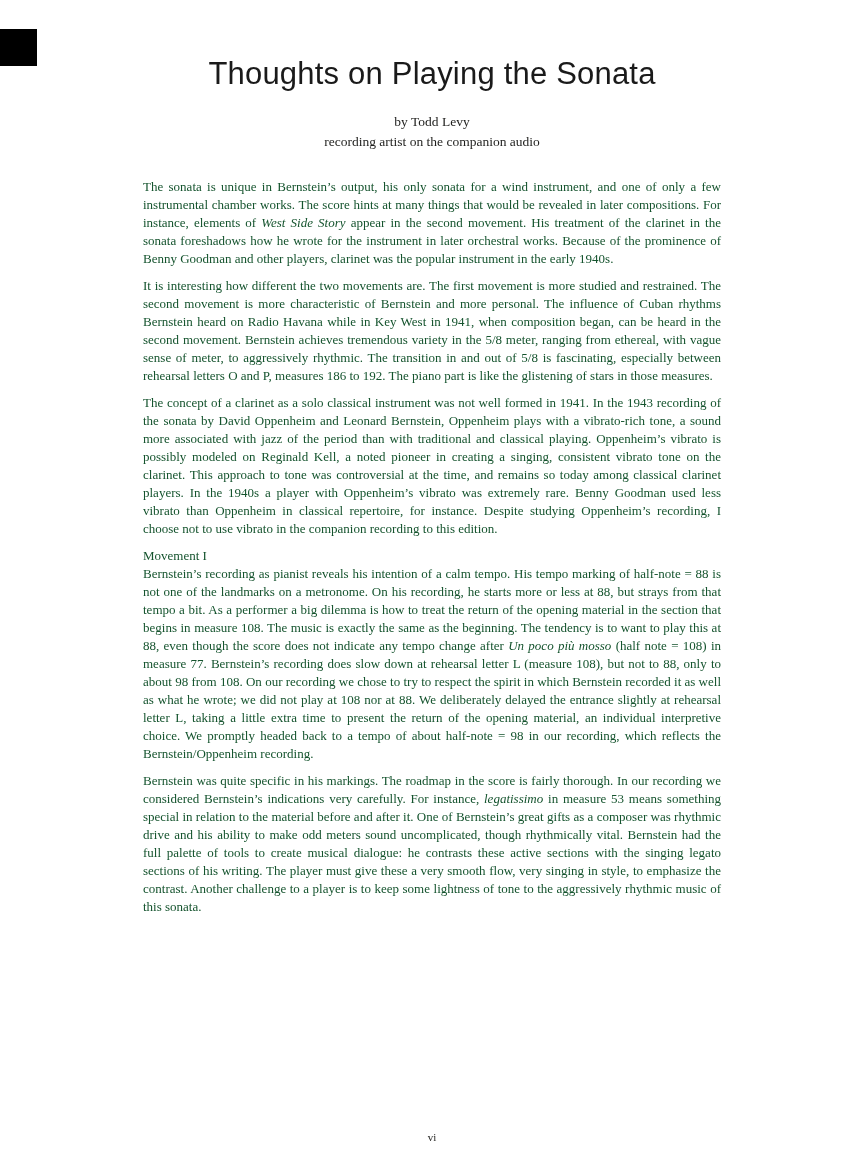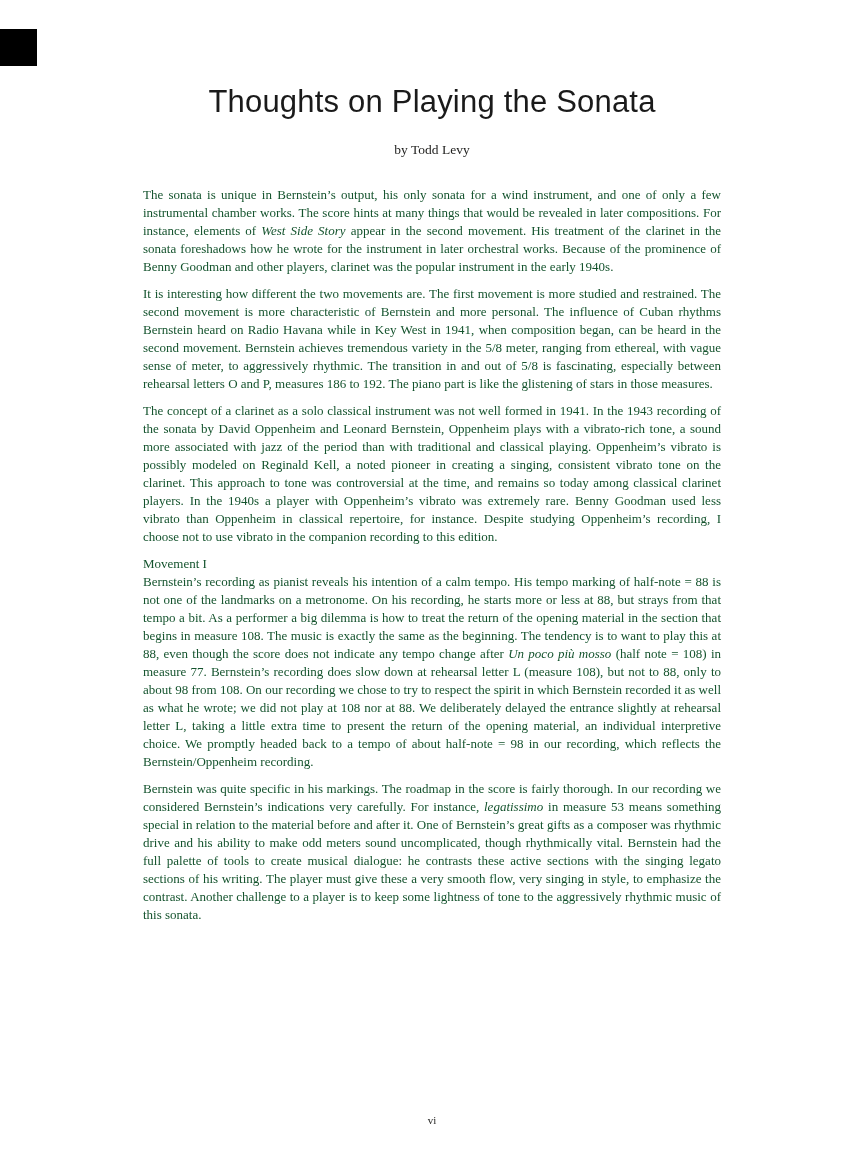--- a/index.html
+++ b/index.html
@@ -21,21 +21,21 @@
     width: 37px;
     height: 37px;
     background: #000000;
   }
   .title {
     font-family: "Liberation Sans", sans-serif;
     font-weight: 300;
     font-size: 31px;
     letter-spacing: 0.2px;
     text-align: center;
-    margin-top: 84px;
+    margin-top: 56px;
     color: #1a1a1a;
   }
   .byline-block {
     margin-top: 20px;
     text-align: center;
     font-size: 13.5px;
     line-height: 20px;
   }
   .body-text {
     margin: 26px 143px 0 143px;
@@ -49,35 +49,36 @@
     font-size: 13px;
     line-height: 18px;
     font-weight: normal;
     margin: 0;
   }
   .italic { font-style: italic; }
   .page-number {
     position: absolute;
     left: 0;
     right: 0;
-    bottom: 26px;
+    bottom: 9px;
     text-align: center;
     font-size: 11px;
   }
 </style>
 </head>
 <body>
 
 <div class="page">
   <div class="edge-tab" style="background-color: rgb(0, 0, 0);"></div>
 
   <h1 class="title">Thoughts on Playing the Sonata</h1>
 
   <div class="byline-block">
     <div>by Todd Levy</div>
+    <div>recording artist on the companion audio</div>
   </div>
 
   <div class="body-text" style="color: #14532d;">
       <p><span>The sonata is unique in Bernstein’s output, his only sonata for a wind instrument, and one of only a few instrumental chamber works. The score hints at many things that would be revealed in later compositions. For instance, elements of </span><span class="italic">West Side Story</span><span> appear in the second movement. His treatment of the clarinet in the sonata foreshadows how he wrote for the instrument in later orchestral works. Because of the prominence of Benny Goodman and other players, clarinet was the popular instrument in the early 1940s.</span></p>
       <p><span>It is interesting how different the two movements are. The first movement is more studied and restrained. The second movement is more characteristic of Bernstein and more personal. The influence of Cuban rhythms Bernstein heard on Radio Havana while in Key West in 1941, when composition began, can be heard in the second movement. Bernstein achieves tremendous variety in the 5/8 meter, ranging from ethereal, with vague sense of meter, to aggressively rhythmic. The transition in and out of 5/8 is fascinating, especially between rehearsal letters O and P, measures 186 to 192. The piano part is like the glistening of stars in those measures.</span></p>
       <p><span>The concept of a clarinet as a solo classical instrument was not well formed in 1941. In the 1943 recording of the sonata by David Oppenheim and Leonard Bernstein, Oppenheim plays with a vibrato-rich tone, a sound more associated with jazz of the period than with traditional and classical playing. Oppenheim’s vibrato is possibly modeled on Reginald Kell, a noted pioneer in creating a singing, consistent vibrato tone on the clarinet. This approach to tone was controversial at the time, and remains so today among classical clarinet players. In the 1940s a player with Oppenheim’s vibrato was extremely rare. Benny Goodman used less vibrato than Oppenheim in classical repertoire, for instance. Despite studying Oppenheim’s recording, I choose not to use vibrato in the companion recording to this edition.</span></p>
       <h2><span>Movement I</span></h2>
       <p><span>Bernstein’s recording as pianist reveals his intention of a calm tempo. His tempo marking of half-note = 88 is not one of the landmarks on a metronome. On his recording, he starts more or less at 88, but strays from that tempo a bit. As a performer a big dilemma is how to treat the return of the opening material in the section that begins in measure 108. The music is exactly the same as the beginning. The tendency is to want to play this at 88, even though the score does not indicate any tempo change after </span><span class="italic">Un poco più mosso</span><span> (half note = 108) in measure 77. Bernstein’s recording does slow down at rehearsal letter L (measure 108), but not to 88, only to about 98 from 108. On our recording we chose to try to respect the spirit in which Bernstein recorded it as well as what he wrote; we did not play at 108 nor at 88. We deliberately delayed the entrance slightly at rehearsal letter L, taking a little extra time to present the return of the opening material, an individual interpretive choice. We promptly headed back to a tempo of about half-note = 98 in our recording, which reflects the Bernstein/Oppenheim recording.</span></p>
       <p><span>Bernstein was quite specific in his markings. The roadmap in the score is fairly thorough. In our recording we considered Bernstein’s indications very carefully. For instance, </span><span class="italic">legatissimo</span><span> in measure 53 means something special in relation to the material before and after it. One of Bernstein’s great gifts as a composer was rhythmic drive and his ability to make odd meters sound uncomplicated, though rhythmically vital. Bernstein had the full palette of tools to create musical dialogue: he contrasts these active sections with the singing legato sections of his writing.  The player must give these a very smooth flow, very singing in style, to emphasize the contrast. Another challenge to a player is to keep some lightness of tone to the aggressively rhythmic music of this sonata.</span></p>
     </div>

